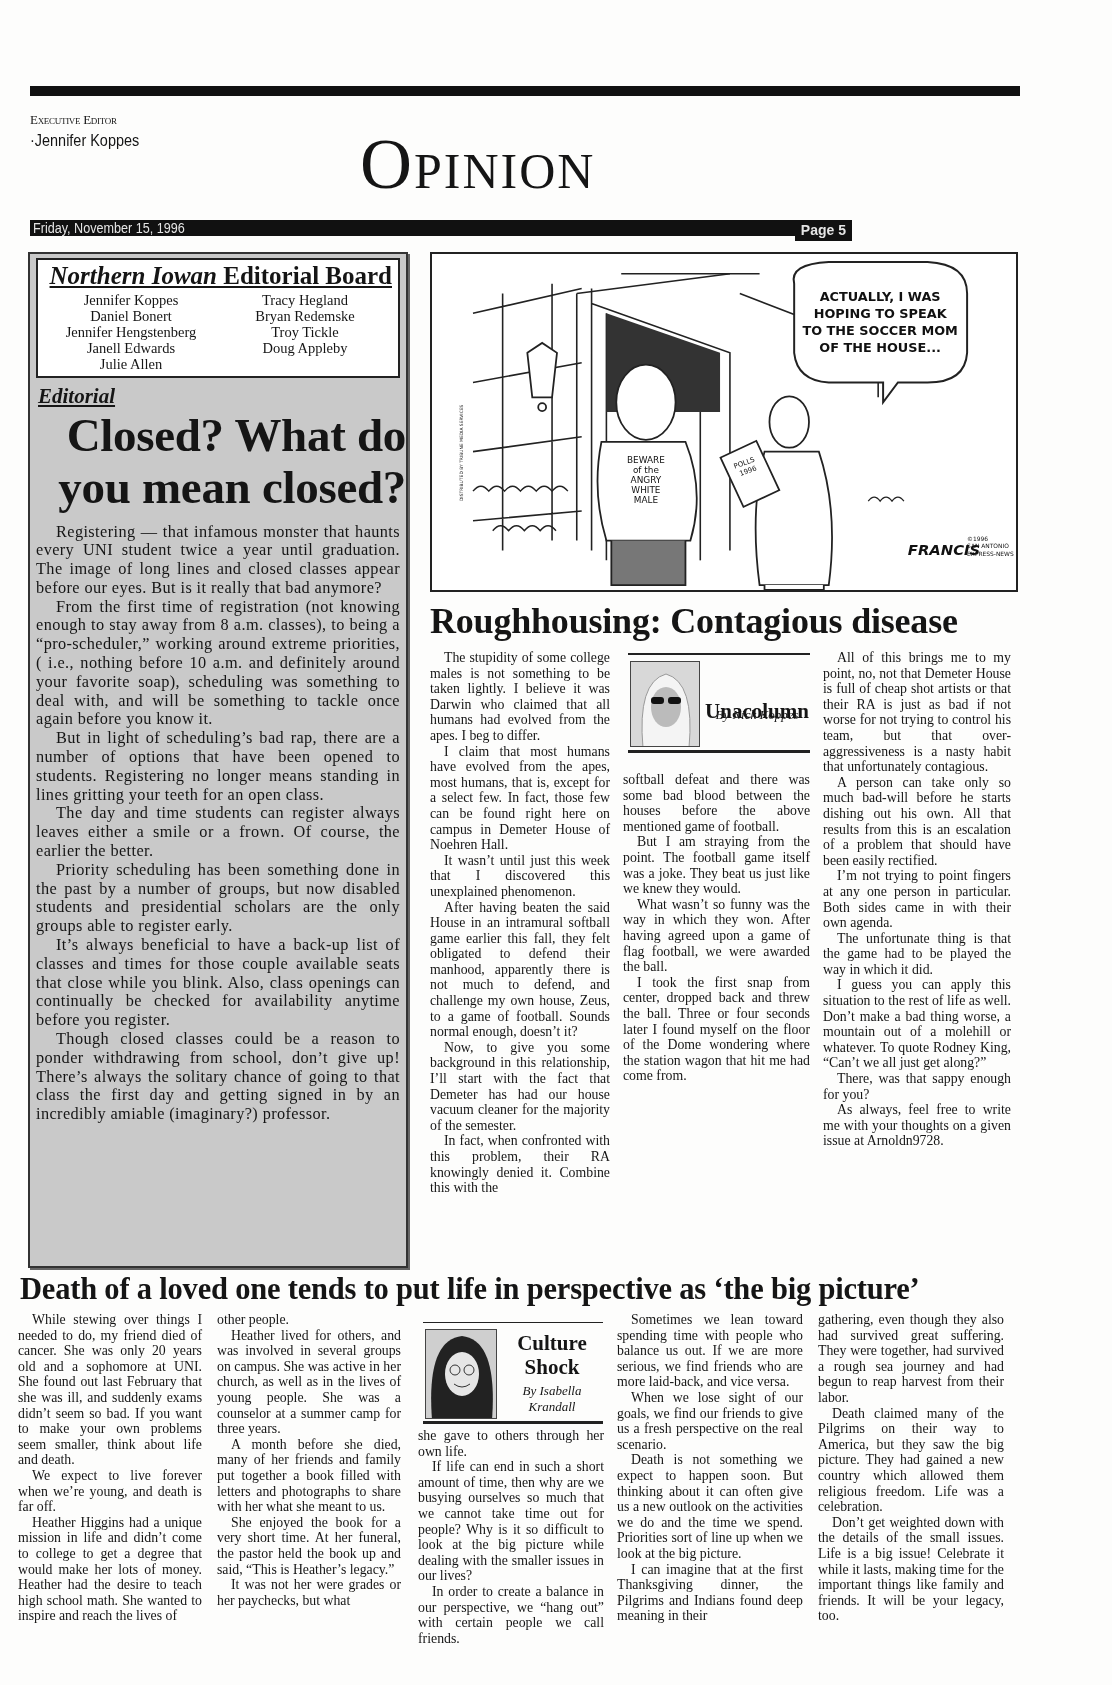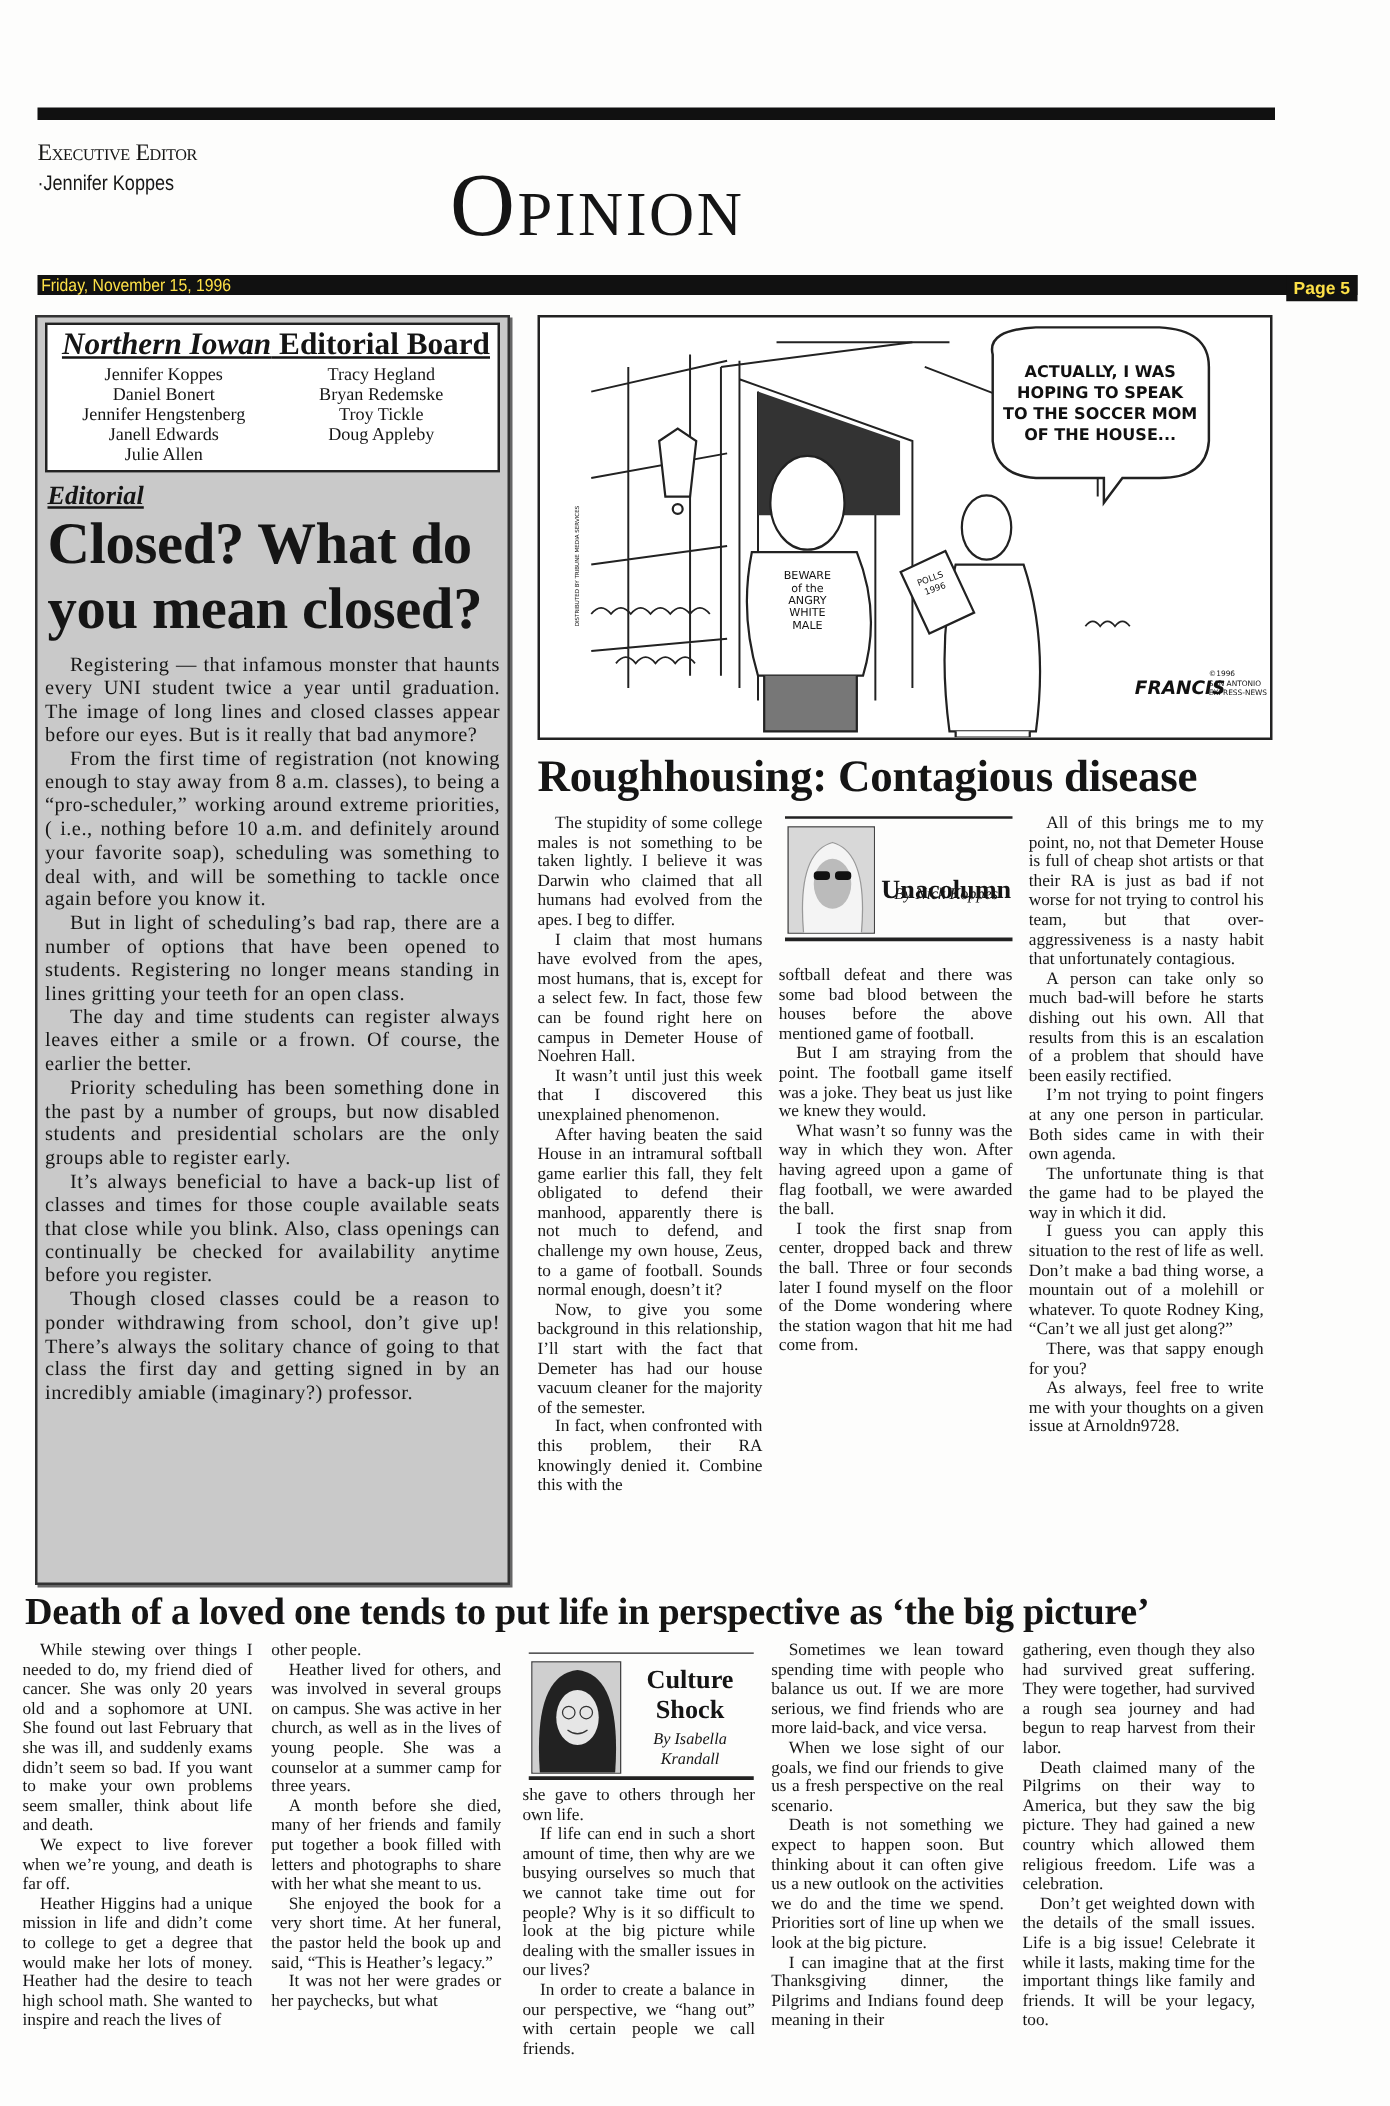--- a/index.html
+++ b/index.html
@@ -1,37 +1,37 @@
 <!DOCTYPE html>
 <html><head>
 <meta charset="utf-8">
 <style>
   * { box-sizing: border-box; margin: 0; padding: 0; }
   html, body { width: 1112px; height: 1685px; background: #fdfdfc; }
   body { position: relative; font-family: "Liberation Serif", "DejaVu Serif", serif; color: #151515; overflow: hidden; }
 
   .top-rule { position: absolute; left: 30px; top: 86px; width: 990px; height: 10px; background: #111; }
   .exec { position: absolute; left: 30px; top: 112px; }
-  .exec-title { font-family: "Liberation Serif", serif; font-size: 19px; font-variant: small-caps; letter-spacing: -0.3px; font-weight: normal; }
+  .exec-title { font-family: "Liberation Serif", serif; font-size: 13px; font-variant: small-caps; letter-spacing: -0.3px; font-weight: normal; }
   .exec-name { font-family: "Liberation Sans", sans-serif; font-size: 17px; margin-top: 3px; transform: scaleX(0.85); transform-origin: left; }
   .section-title { position: absolute; left: 360px; top: 128px; font-family: "Liberation Serif", serif; font-size: 72px; letter-spacing: 2px; line-height: 1; font-variant: small-caps; font-weight: normal; }
 
-  .date-bar { position: absolute; left: 30px; top: 220px; width: 1056px; height: 16px; background: #111; color: #fde047; font-family: "Liberation Sans", sans-serif; font-size: 14px; line-height: 16px; }
+  .date-bar { position: absolute; left: 30px; top: 220px; width: 822px; height: 16px; background: #111; color: #e5e5e5; font-family: "Liberation Sans", sans-serif; font-size: 14px; line-height: 16px; }
   .date-bar .date { position: absolute; left: 3px; top: 0; transform: scaleX(0.9); transform-origin: left; }
   .date-bar .page { position: absolute; right: 0; top: 0; background: #111; padding: 2px 6px 3px; font-weight: bold; }
 
   
   .editorial { position: absolute; left: 28px; top: 252px; width: 380px; height: 1016px; background: #c9c9c9; border: 2px solid #333; box-shadow: 2px 2px 0 #666; }
   .board { margin: 4px 6px 0 6px; background: #fff; border: 2px solid #222; padding: 2px 6px 4px; }
   .board-title { font-size: 25px; font-weight: bold; text-decoration: underline; text-align: right; white-space: nowrap; line-height: 1.1; }
   .board-title i { font-style: italic; }
   .board-cols { display: flex; justify-content: space-between; font-size: 14.5px; text-align: center; line-height: 16px; margin-top: 2px; }
   .board-cols .col { flex: 1; }
   .kicker { font-size: 21px; font-weight: bold; font-style: italic; text-decoration: underline; margin: 6px 0 0 8px; }
-  .ed-headline { font-size: 47px; font-weight: bold; line-height: 52px; margin: 0 0 0 8px; letter-spacing: -0.3px; }
+  .ed-headline { font-size: 47px; font-weight: bold; line-height: 52px; margin: 0 0 0 8px; letter-spacing: -0.3px; text-align: right; }
   .ed-body { margin: 10px 6px 0 6px; font-size: 16.3px; line-height: 18.8px; text-align: justify; letter-spacing: 0.4px; }
   .ed-body p { text-indent: 20px; }
 
   
   .cartoon { position: absolute; left: 430px; top: 252px; width: 588px; height: 340px; border: 2px solid #222; background: #fff; overflow: hidden; }
   .cartoon svg { width: 100%; height: 100%; }
 
   .rough-headline { position: absolute; left: 430px; top: 600px; font-size: 36px; font-weight: bold; white-space: nowrap; letter-spacing: -0.2px; text-align: center; }
   .col-text { position: absolute; font-size: 13.8px; line-height: 15.6px; text-align: justify; }
   .col-text p { text-indent: 14px; }

